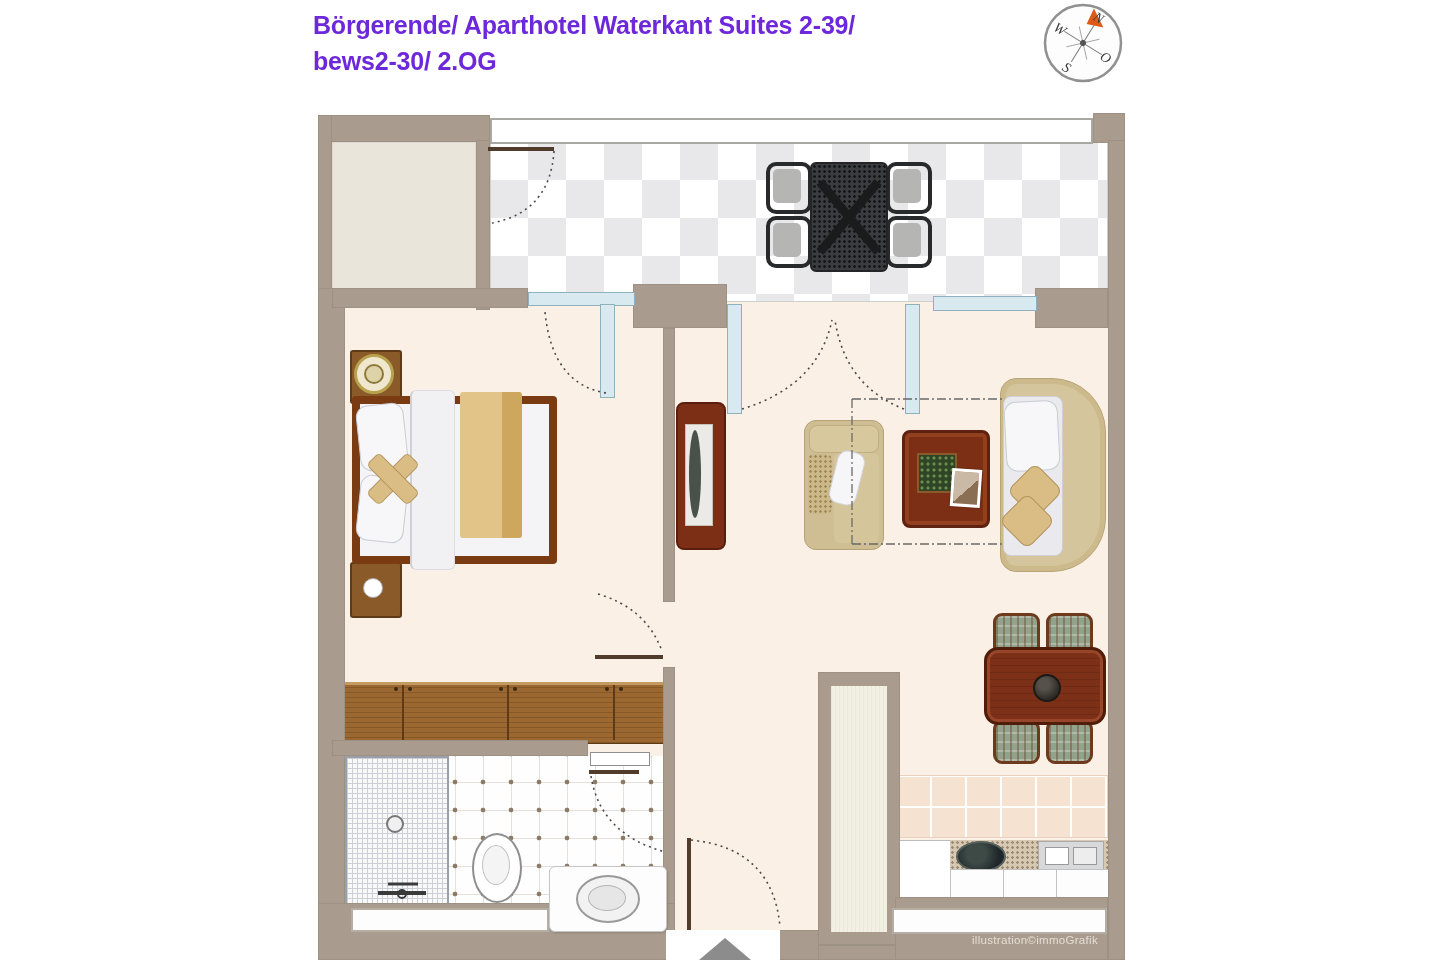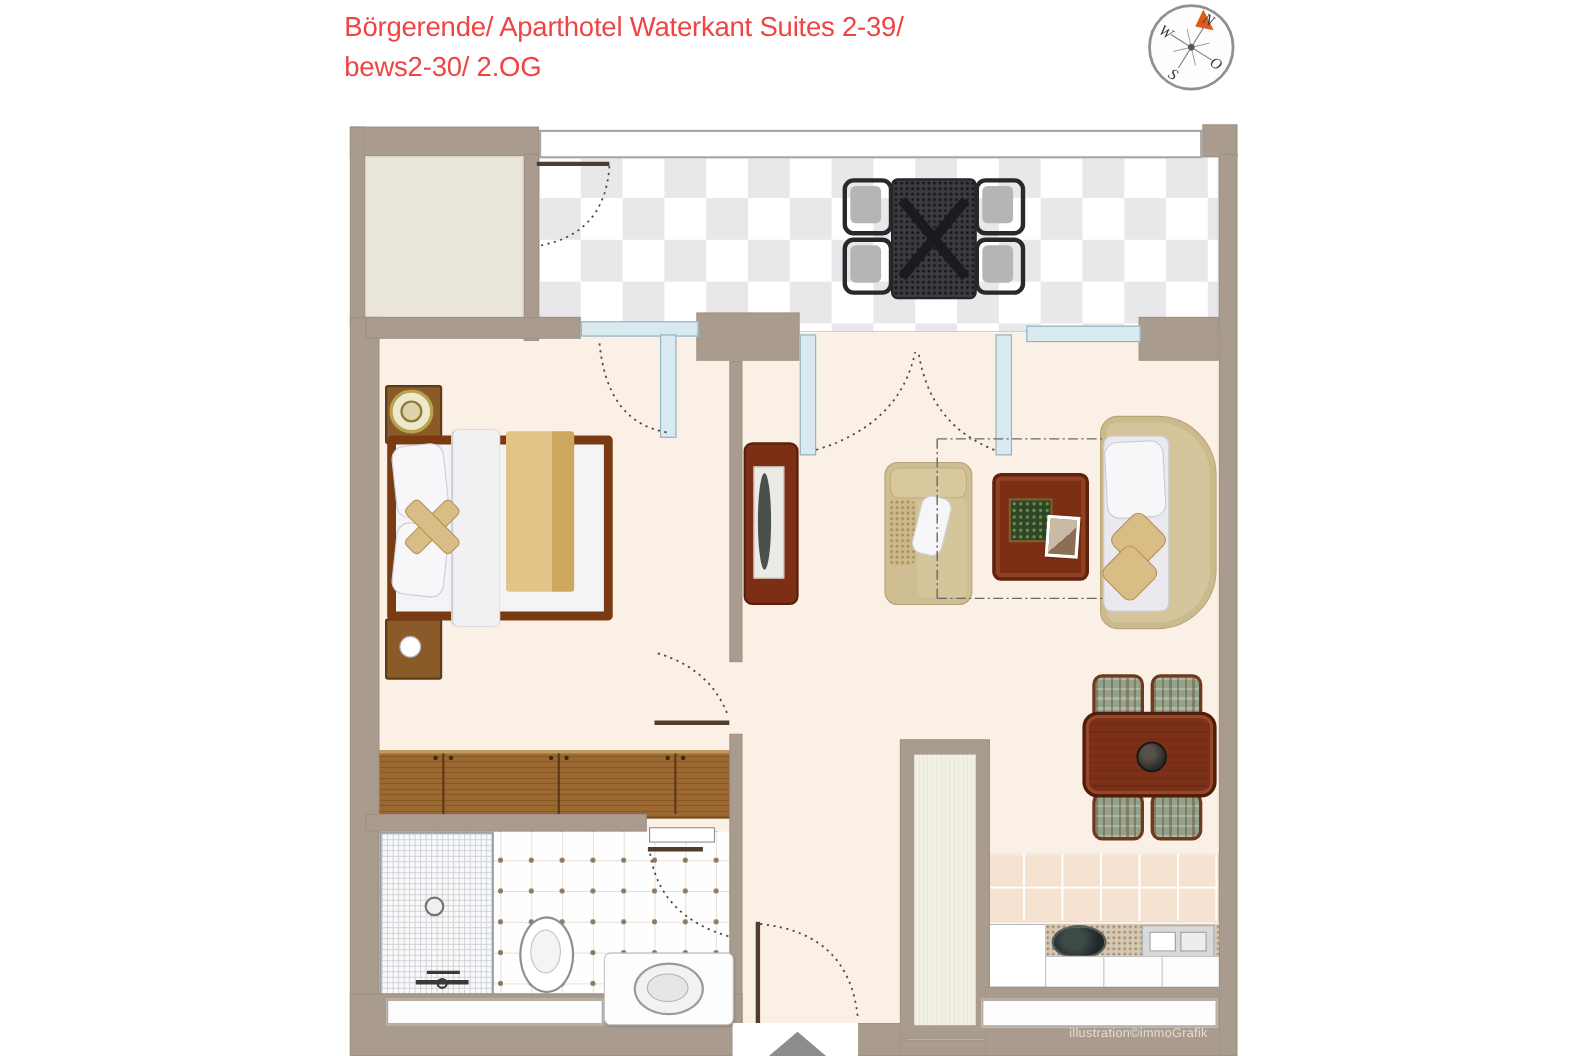--- a/index.html
+++ b/index.html
@@ -1,20 +1,20 @@
 <!DOCTYPE html>
 <html style="--wall: #a99c8e; --floor: #fbf0e5; --niche_floor: #eae5db; --balcony_tile: #e8e8eb; --wood_dark: #7d2f16; --wood_light: #9c6832; --fabric_tan: #d9bd84; --glass: #d8e9ef; --accent_orange: #dd5a17;"><head>
 <meta charset="utf-8">
 <style>
   html,body{margin:0;padding:0;background:#fff;}
   .page{position:relative;width:1440px;height:960px;background:#fff;overflow:hidden;
         font-family:"Liberation Sans",sans-serif;}
   .abs{position:absolute;}
   
-  .title{left:313px;top:8px;width:760px;font-size:25px;font-weight:400;color:#ef4444;
+  .title{left:313px;top:8px;width:760px;font-size:25px;font-weight:700;color:#6d28d9;
          line-height:1.42;letter-spacing:-0.2px;}
   .credit{left:972px;top:934px;font-size:11.5px;color:#e4ddd2;letter-spacing:0.3px;}
   
   .wall{background:var(--wall,#a99c8e);box-shadow:inset 0 0 0 1px rgba(0,0,0,0.07);}
   .floor{background:var(--floor,#fbf0e5);}
   .niche{background:var(--niche_floor,#eae5db);box-shadow:inset 0 0 0 1px rgba(0,0,0,0.05);}
   .balcony{background-color:#fff;
      background-image:repeating-conic-gradient(var(--balcony_tile,#e8e8eb) 0% 25%, #ffffff 0% 50%);
      background-size:76px 76px;box-shadow:inset 0 0 0 1px #cfcfcc;}
   .railing{background:#fff;border:2px solid #a9a9a3;}

